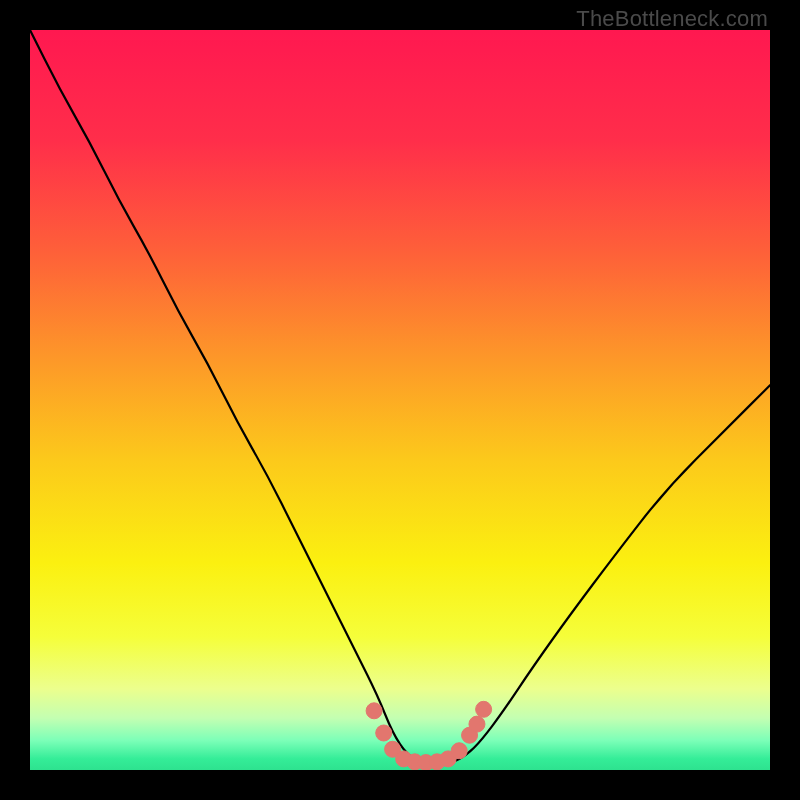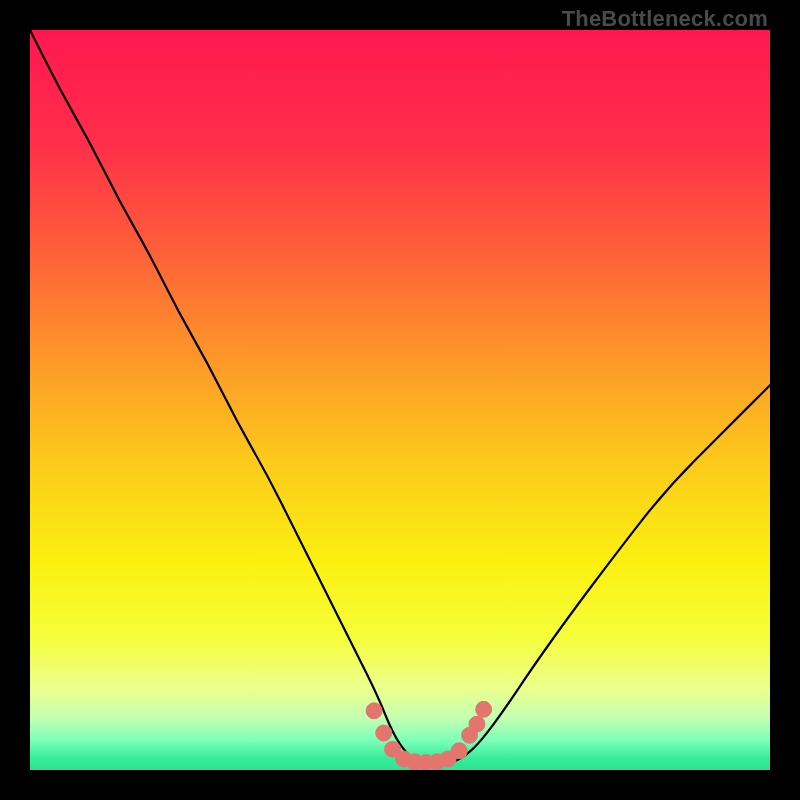--- a/index.html
+++ b/index.html
@@ -33,21 +33,21 @@
     position: absolute;
     inset: 0;
     pointer-events: none;
   }
   .watermark {
     position: absolute;
     top: 6px;
     right: 32px;
     color: #4a4a4a;
     font-size: 22px;
-    font-weight: 700;
+    font-weight: 400;
     letter-spacing: 0.2px;
     user-select: none;
   }
 </style>
 </head>
 <body>
 
 <div class="frame">
 
   <div class="watermark">TheBottleneck.com</div>

